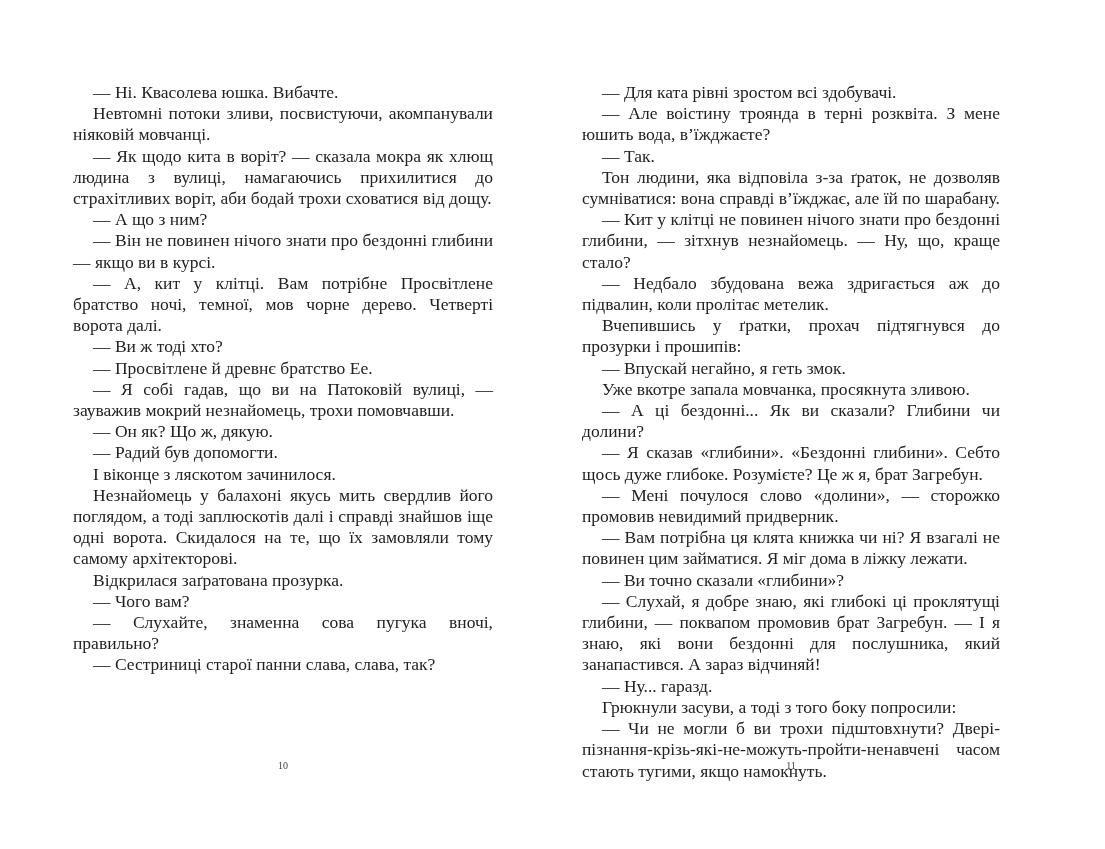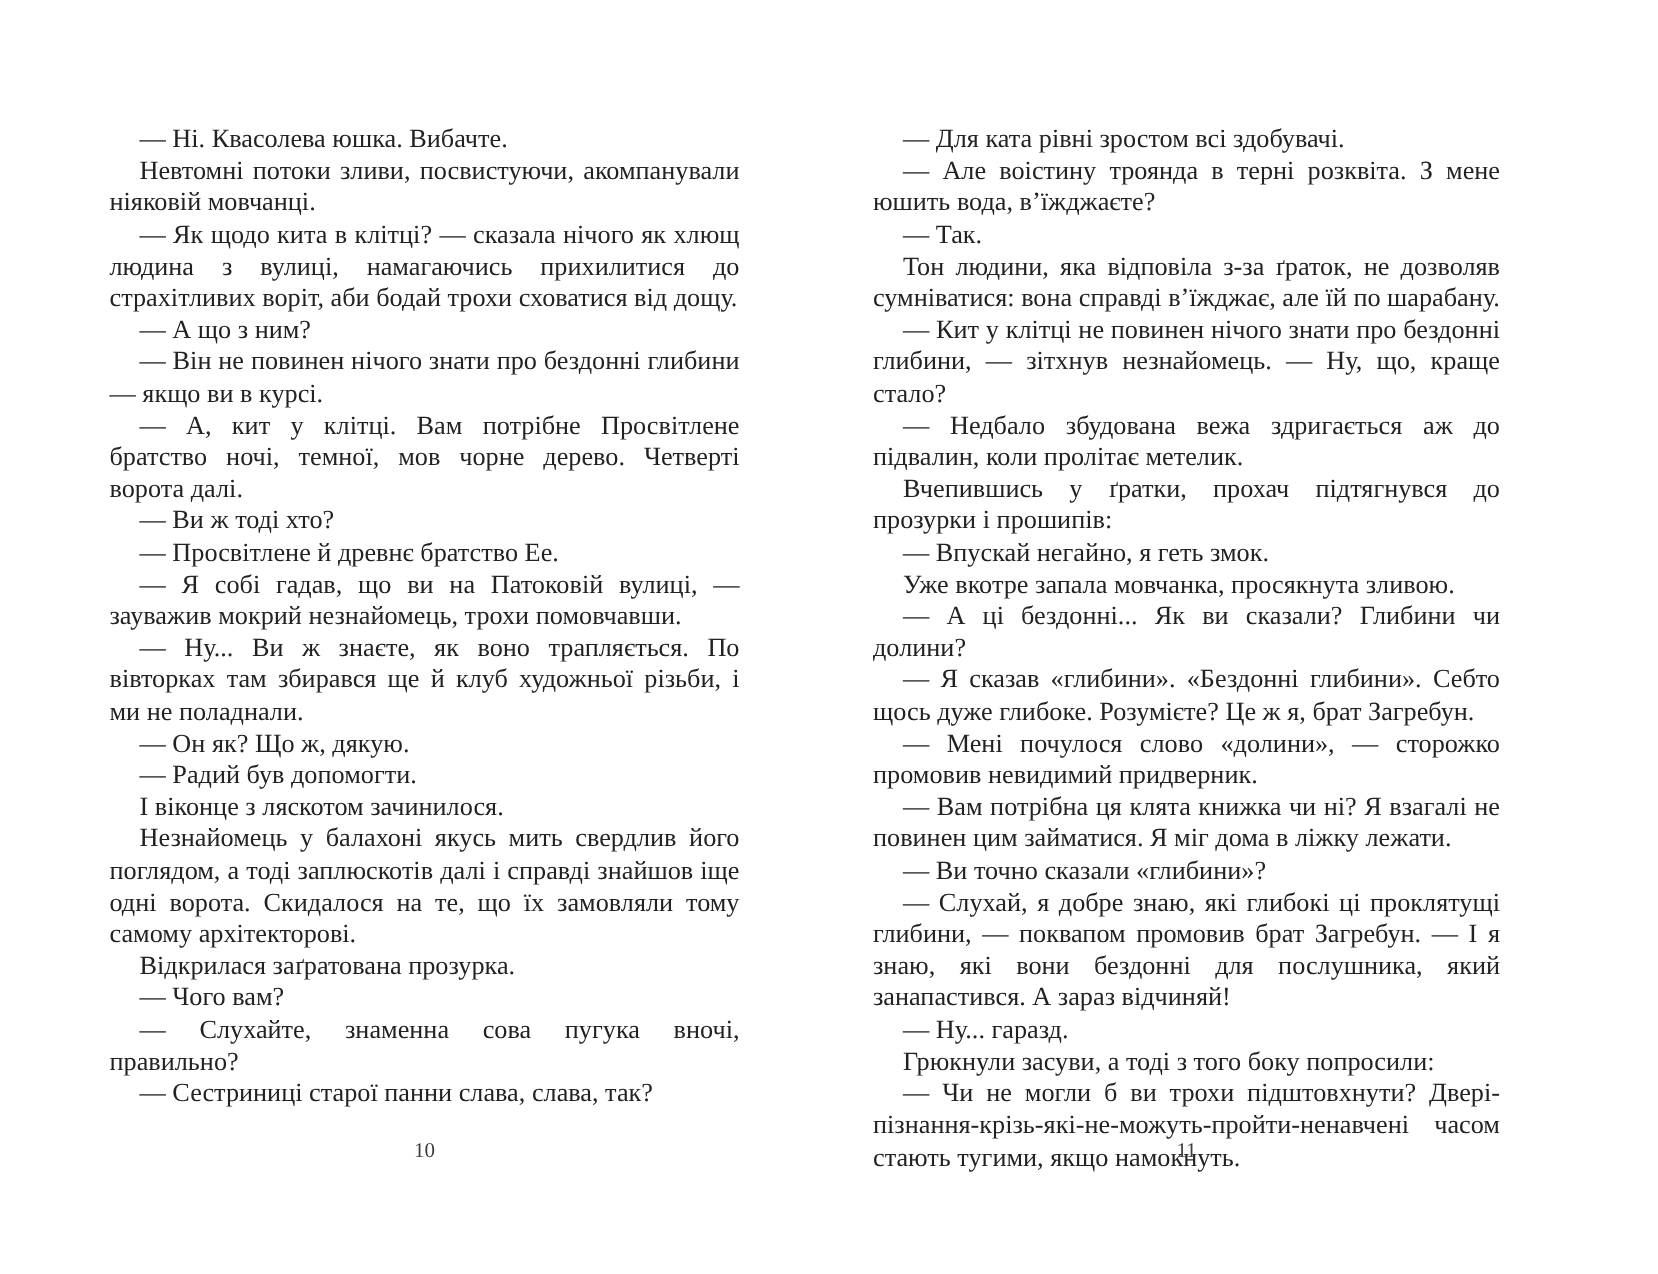--- a/index.html
+++ b/index.html
@@ -41,41 +41,40 @@
     color: var(--text, #222222);
     hyphens: auto;
     -webkit-hyphens: auto;
   }
   .page-number {
     position: absolute;
     top: 760px;
     left: 0;
     right: 0;
     text-align: center;
-    font-size: 14px;
+    font-size: 10px;
     color: var(--pagenum, #3c3c3c);
   }
 </style>
 </head>
 <body>
 
 <div class="spread">
 
   <section class="page page-left">
     <div class="page-text">
         <p class="para">— Ні. Квасолева юшка. Вибачте.</p>
         <p class="para">Невтомні потоки зливи, посвистуючи, акомпанували ніяковій мовчанці.</p>
-        <p class="para">— Як щодо кита в клітці? — сказала нічого як хлющ людина з вулиці, намагаючись прихилитися до страхітливих воріт, аби бодай трохи сховатися від дощу.</p>
+        <p class="para">— Як щодо кита в воріт? — сказала мокра як хлющ людина з вулиці, намагаючись прихилитися до страхітливих воріт, аби бодай трохи сховатися від дощу.</p>
         <p class="para">— А що з ним?</p>
         <p class="para">— Він не повинен нічого знати про бездонні глибини — якщо ви в курсі.</p>
         <p class="para">— А, кит у клітці. Вам потрібне Просвітлене братство ночі, темної, мов чорне дерево. Четверті ворота далі.</p>
         <p class="para">— Ви ж тоді хто?</p>
         <p class="para">— Просвітлене й древнє братство Ее.</p>
         <p class="para">— Я собі гадав, що ви на Патоковій вулиці, — зауважив мокрий незнайомець, трохи помовчавши.</p>
-        <p class="para">— Ну... Ви ж знаєте, як воно трапляється. По вівторках там збирався ще й клуб художньої різьби, і ми не поладнали.</p>
         <p class="para">— Он як? Що ж, дякую.</p>
         <p class="para">— Радий був допомогти.</p>
         <p class="para">І віконце з ляскотом зачинилося.</p>
         <p class="para">Незнайомець у балахоні якусь мить свердлив його поглядом, а тоді заплюскотів далі і справді знайшов іще одні ворота. Скидалося на те, що їх замовляли тому самому архітекторові.</p>
         <p class="para">Відкрилася заґратована прозурка.</p>
         <p class="para">— Чого вам?</p>
         <p class="para">— Слухайте, знаменна сова пугука вночі, правильно?</p>
         <p class="para">— Сестриниці старої панни слава, слава, так?</p>
       </div>
     <div class="page-number">10</div>

